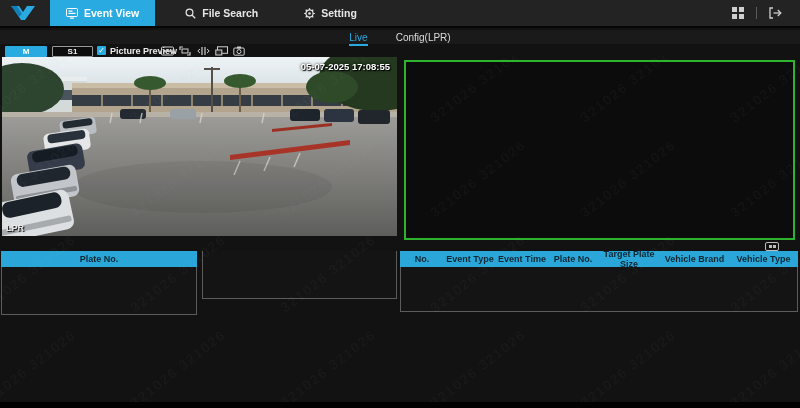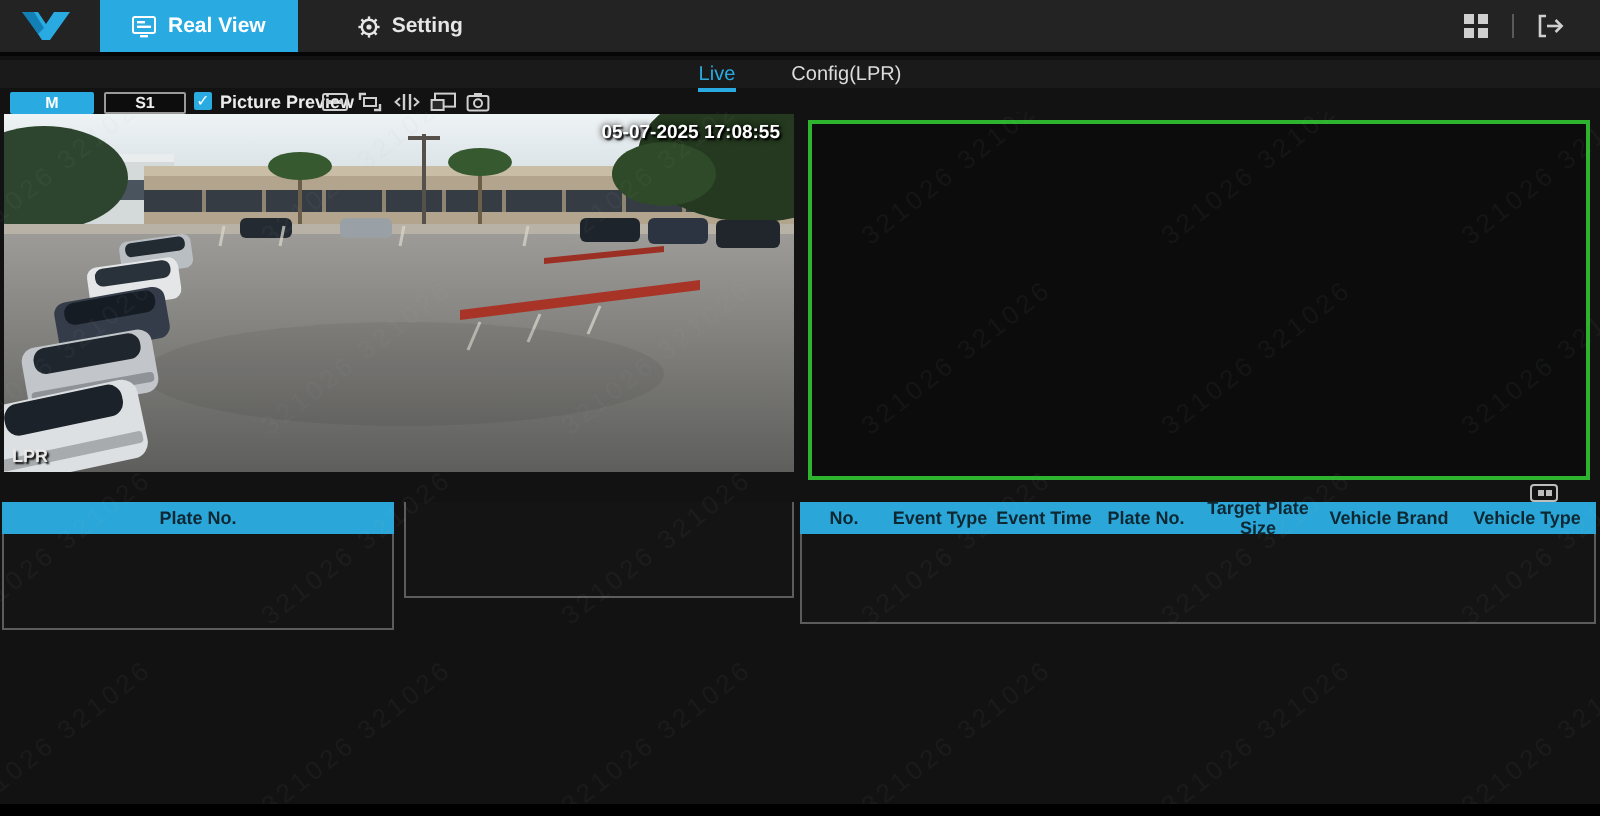--- a/index.html
+++ b/index.html
@@ -108,21 +108,28 @@
       </svg>
     </div>
     <div class="nav">
       <div class="nav-tab active">
         <svg width="12" height="11" viewBox="0 0 12 11">
           <rect x="0.5" y="0.5" width="11" height="8" rx="1" fill="none" stroke="#fff"></rect>
           <rect x="2.5" y="2.5" width="4" height="1.2" fill="#fff"></rect>
           <rect x="2.5" y="4.8" width="7" height="1.2" fill="#fff"></rect>
           <rect x="4" y="9.5" width="4" height="1.2" fill="#fff"></rect>
         </svg>
-        <span>Real View</span>
+        <span>Event View</span>
+      </div>
+      <div class="nav-tab">
+        <svg width="11" height="11" viewBox="0 0 11 11">
+          <circle cx="4.5" cy="4.5" r="3.4" fill="none" stroke="#e6e6e6" stroke-width="1.2"></circle>
+          <line x1="7.2" y1="7.2" x2="10.2" y2="10.2" stroke="#e6e6e6" stroke-width="1.3"></line>
+        </svg>
+        <span>File Search</span>
       </div>
       <div class="nav-tab">
         <svg width="11" height="11" viewBox="0 0 11 11">
           <circle cx="5.5" cy="5.5" r="3.6" fill="none" stroke="#e6e6e6" stroke-width="1.2"></circle>
           <circle cx="5.5" cy="5.5" r="1.3" fill="#e6e6e6"></circle>
           <g stroke="#e6e6e6" stroke-width="1.2">
             <line x1="5.5" y1="0.2" x2="5.5" y2="2"></line>
               <line x1="5.5" y1="9" x2="5.5" y2="10.8"></line>
             <line x1="0.2" y1="5.5" x2="2" y2="5.5"></line>
               <line x1="9" y1="5.5" x2="10.8" y2="5.5"></line>

